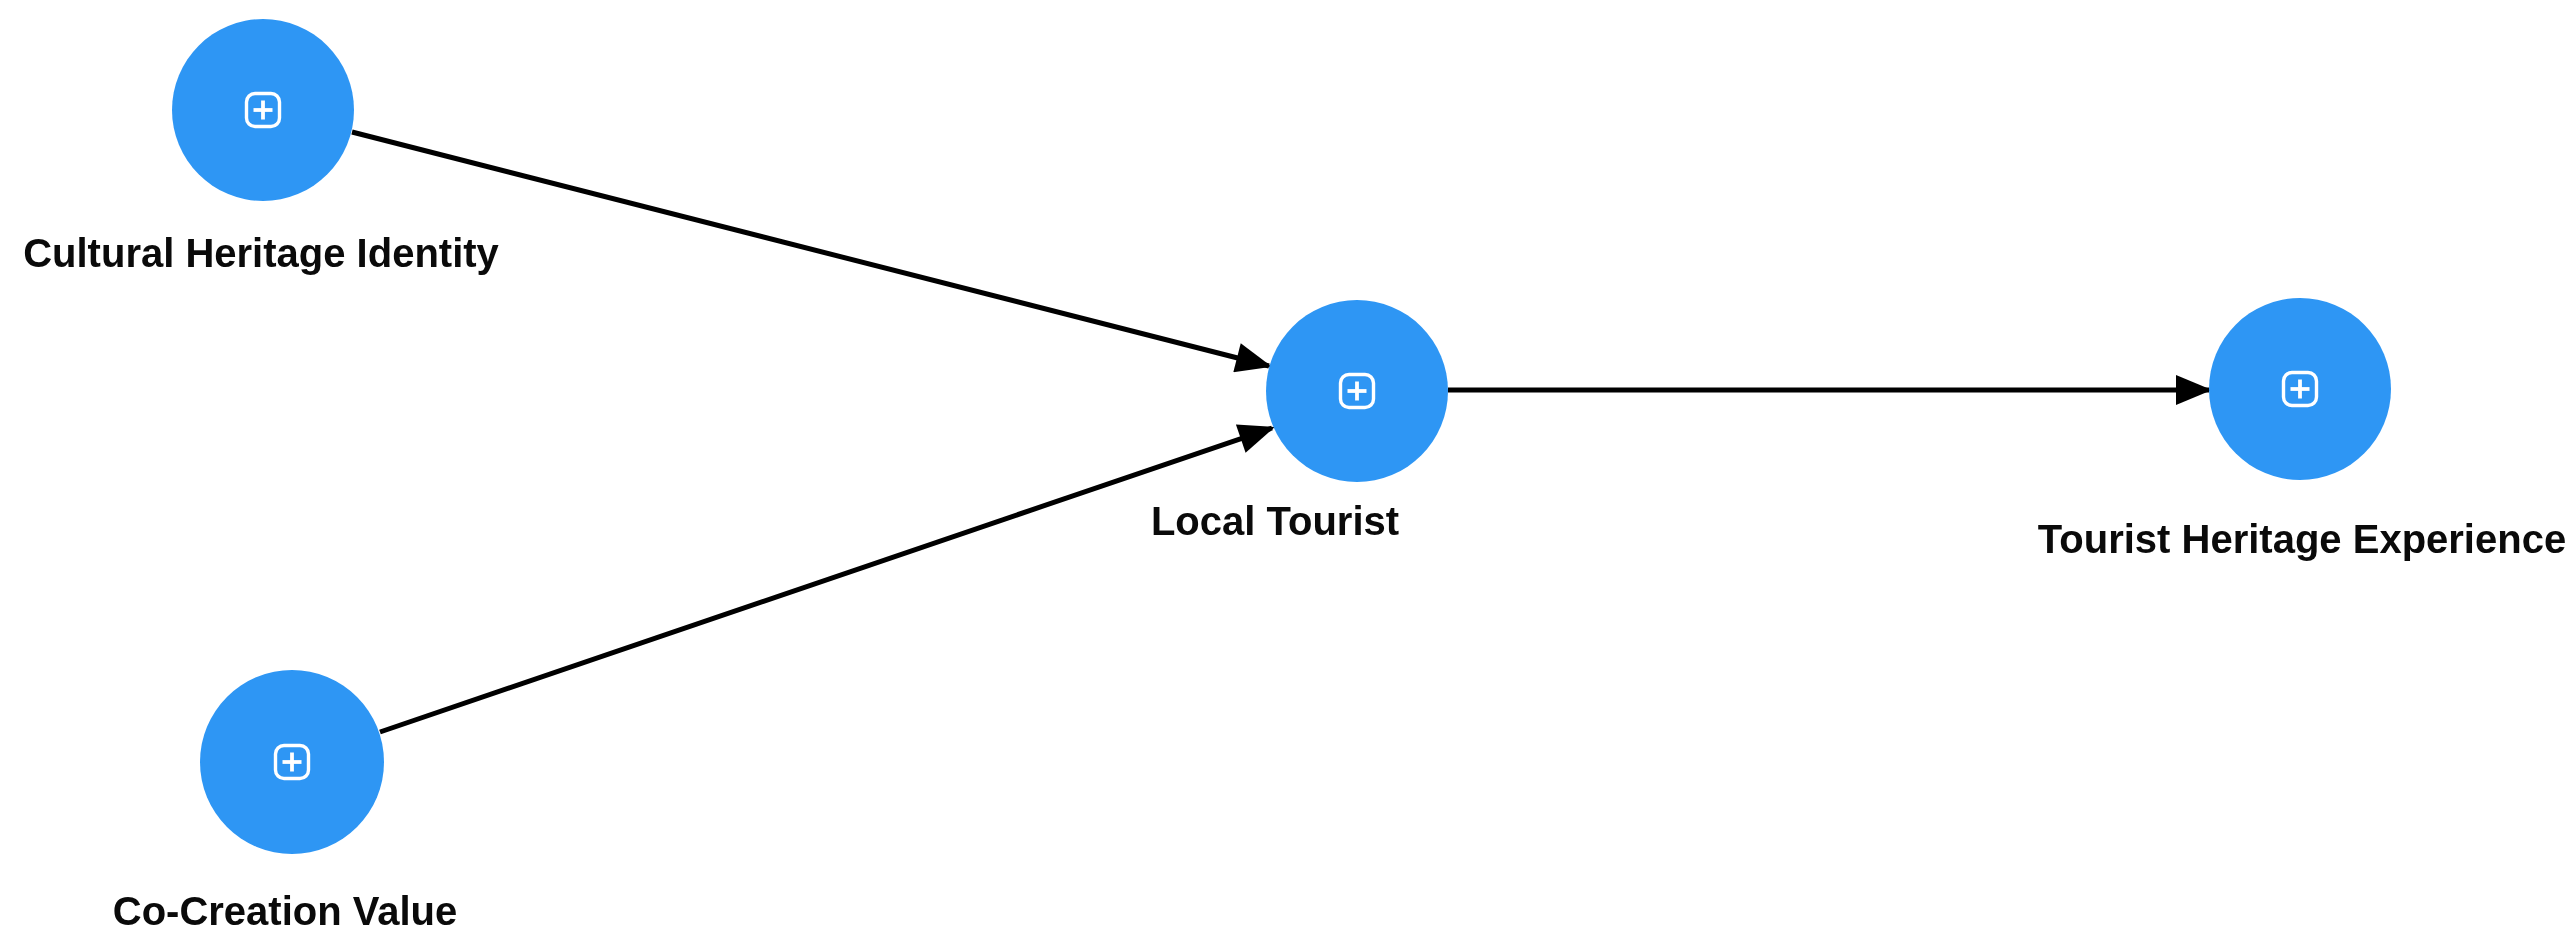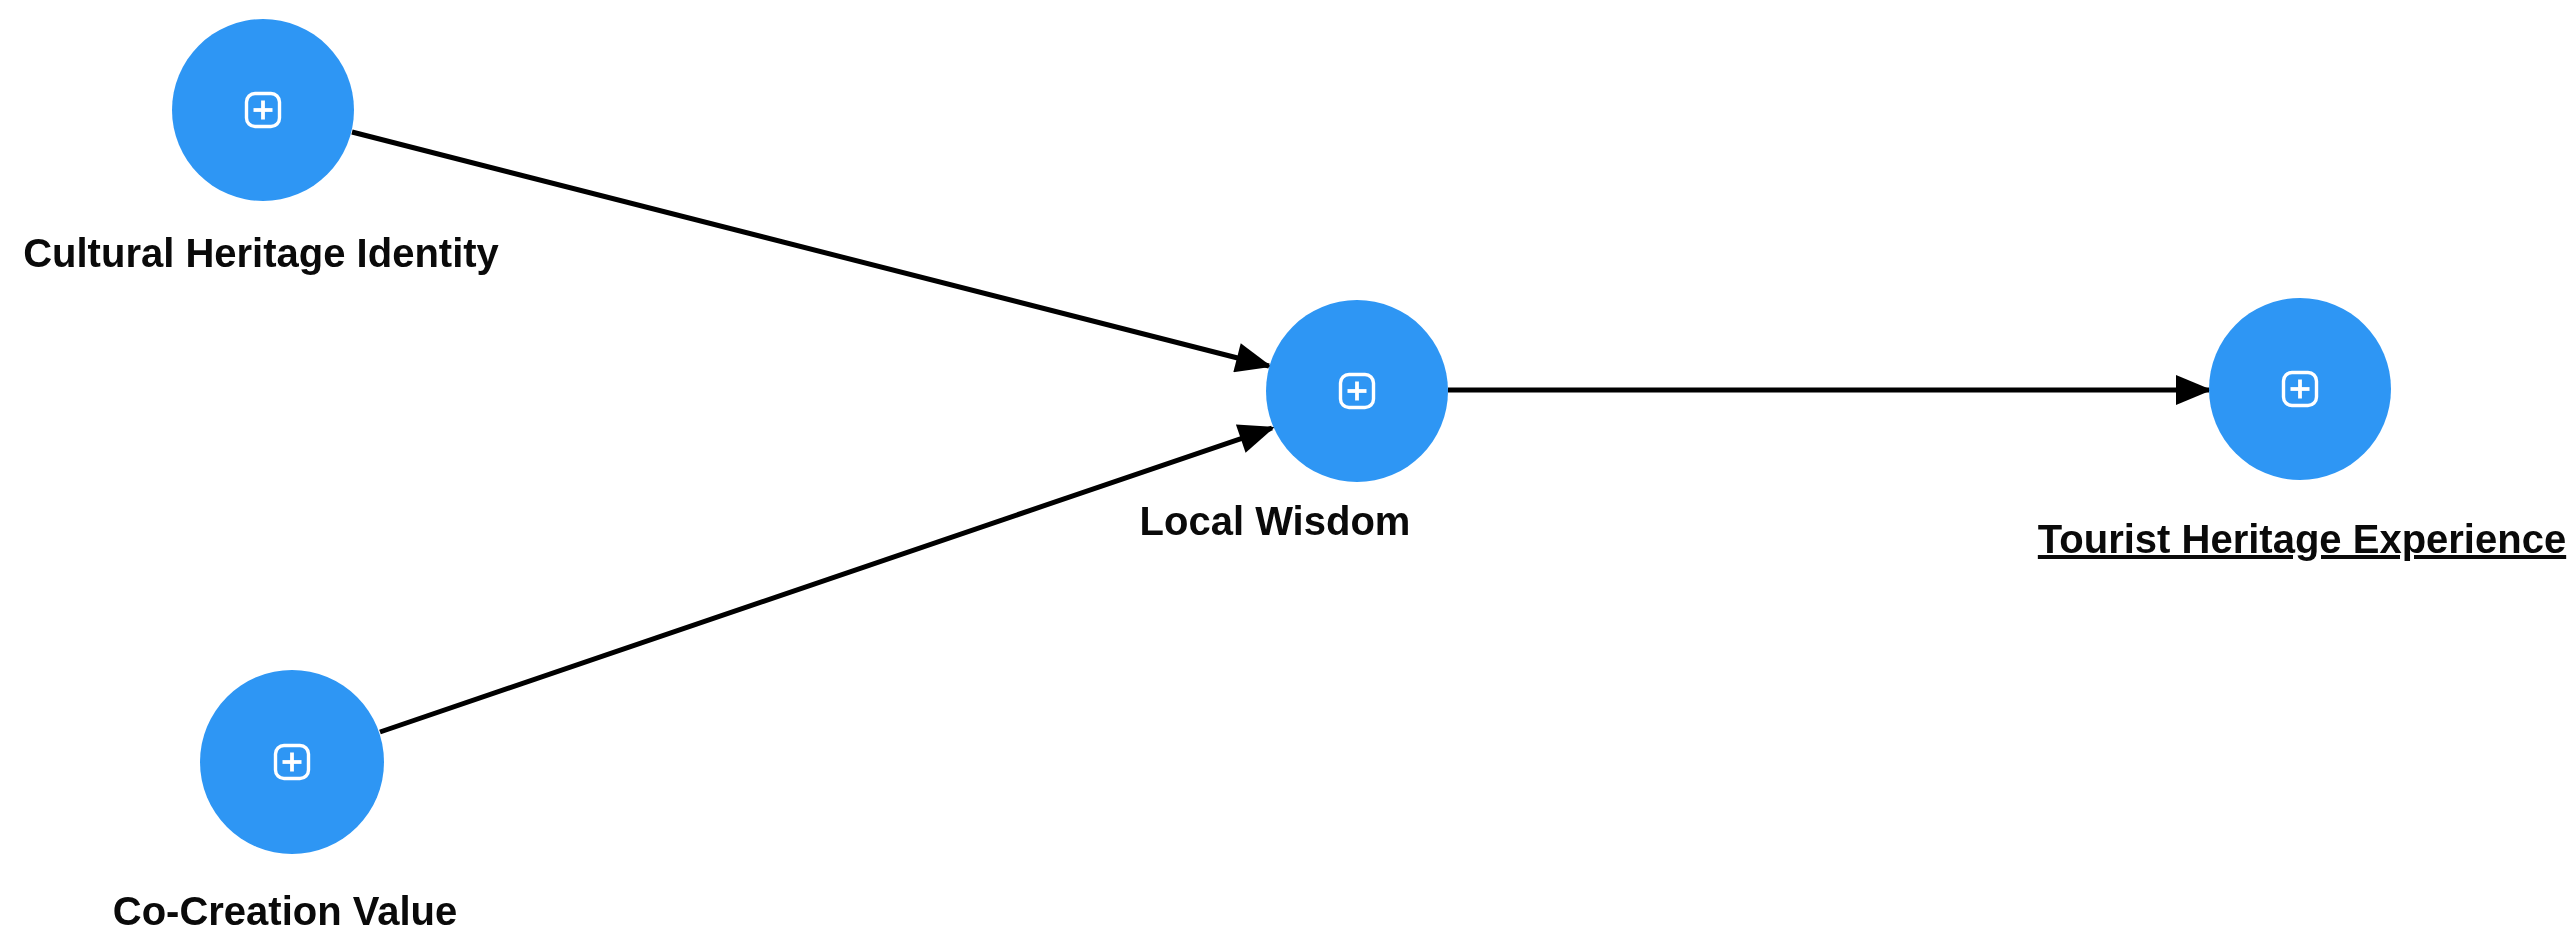--- a/index.html
+++ b/index.html
@@ -78,23 +78,23 @@
     </svg>
   </div>
       <div class="node-label" style="left: 285px; top: 888px; color: rgb(10, 10, 10); text-align: right;">Co-Creation Value</div>
       <div class="node" style="left: 1266px; top: 300px; width: 182px; height: 182px; background: rgb(46, 150, 244);">
     <svg class="plus-icon" width="38" height="38" viewBox="0 0 38 38" xmlns="http://www.w3.org/2000/svg">
       <rect x="2.5" y="2.5" width="33" height="33" rx="8.5" fill="none" stroke-width="3.4" stroke="#ffffff"></rect>
       <line x1="9.5" y1="19" x2="28.5" y2="19" stroke-width="3.8" stroke="#ffffff"></line>
       <line x1="19" y1="9.5" x2="19" y2="28.5" stroke-width="3.8" stroke="#ffffff"></line>
     </svg>
   </div>
-      <div class="node-label" style="left: 1275px; top: 498px; color: rgb(10, 10, 10);">Local Wisdom</div>
+      <div class="node-label" style="left: 1275px; top: 498px; color: rgb(10, 10, 10);">Local Tourist</div>
       <div class="node" style="left: 2209px; top: 298px; width: 182px; height: 182px; background: rgb(46, 150, 244);">
     <svg class="plus-icon" width="38" height="38" viewBox="0 0 38 38" xmlns="http://www.w3.org/2000/svg">
       <rect x="2.5" y="2.5" width="33" height="33" rx="8.5" fill="none" stroke-width="3.4" stroke="#ffffff"></rect>
       <line x1="9.5" y1="19" x2="28.5" y2="19" stroke-width="3.8" stroke="#ffffff"></line>
       <line x1="19" y1="9.5" x2="19" y2="28.5" stroke-width="3.8" stroke="#ffffff"></line>
     </svg>
   </div>
-      <div class="node-label" style="left: 2302px; top: 516px; color: rgb(10, 10, 10); text-decoration: underline;">Tourist Heritage Experience</div>
+      <div class="node-label" style="left: 2302px; top: 516px; color: rgb(10, 10, 10);">Tourist Heritage Experience</div>
     </div>
 </div>
 
 </body></html>

